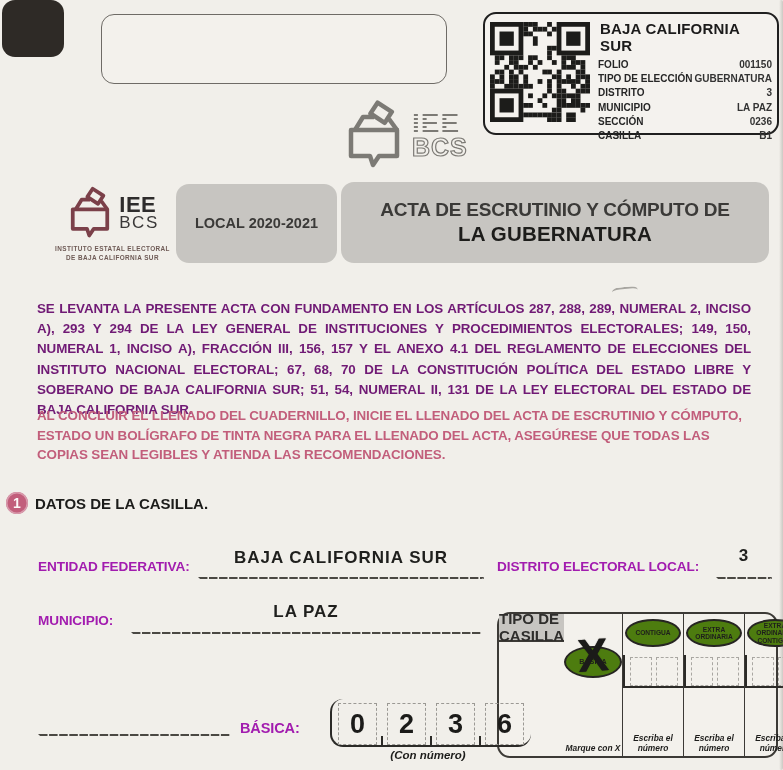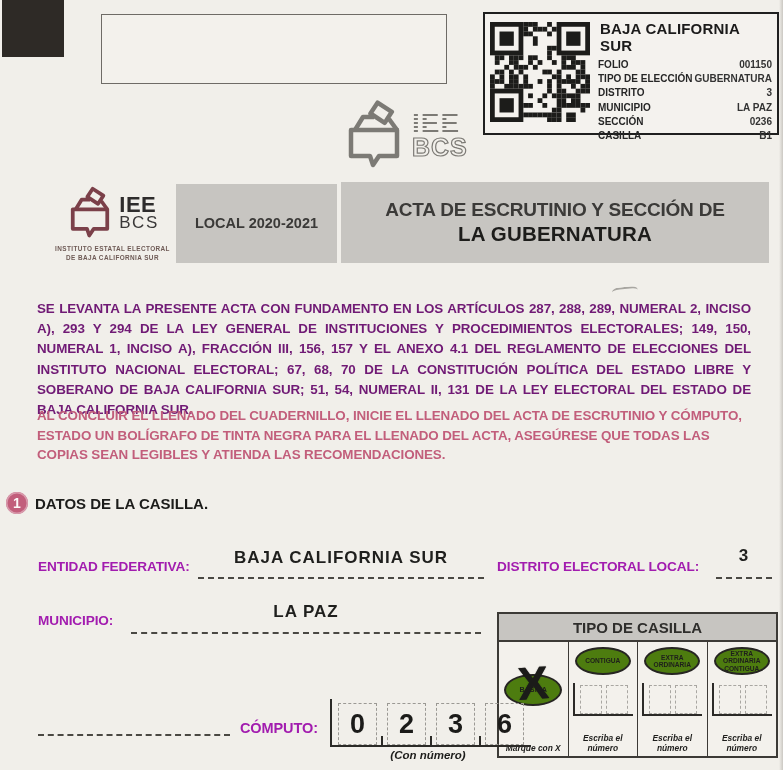--- a/index.html
+++ b/index.html
@@ -2,21 +2,21 @@
 <html><head>
 <meta charset="utf-8">
 <style>
   html,body{margin:0;padding:0;}
   body{
     width:783px;height:770px;position:relative;overflow:hidden;
     background:#f1efea;
     font-family:"Liberation Sans","DejaVu Sans",sans-serif;
     color:#1d1d1b;
   }
-  .abs{position:absolute;}
+  .abs{position:absolute;border-radius:13px;}
   
   .black-square{left:2px;top:0;width:62px;height:57px;background:#2e2a26;}
   .empty-box{left:101px;top:14px;width:344px;height:68px;border:1px solid #6e6b66;background:#f3f1ec;}
   
   .qr-box{left:483px;top:12px;width:296px;height:123px;border:2px solid #1f1f1f;background:#f4f2ee;display:flex;padding:5px;box-sizing:border-box;}
   .qr-code{width:100px;height:100px;margin-top:3px;flex:0 0 auto;}
   .qr-info{flex:1;padding-left:8px;display:flex;flex-direction:column;}
   .qr-title{font-weight:800;font-size:15px;letter-spacing:.2px;color:#1b1b1b;margin:1px 0 4px 2px;}
   .qr-row{display:flex;justify-content:space-between;font-size:10px;font-weight:700;line-height:14.2px;color:#262626;}
   .qr-row .v{font-weight:700;color:#333;}
@@ -47,21 +47,21 @@
   
   .section1{left:6px;top:492px;display:flex;align-items:center;}
   .sec-num{width:22px;height:22px;border-radius:50%;background:#c25e7b;color:#fdf8f8;font-weight:800;font-size:14px;display:flex;align-items:center;justify-content:center;flex:0 0 auto;box-shadow:0 0 0 1.5px #d89aac inset;}
   .sec-title{margin-left:7px;font-weight:800;font-size:15px;color:#1c1c1a;}
   .sec-sub{margin-left:6px;font-weight:700;font-style:italic;font-size:14.3px;color:#c25e7b;}
   
   .fld-label{font-weight:700;font-size:13.6px;color:#a21caf;letter-spacing:-.1px;}
   .dotline{border-bottom:2px dashed #4a4843;height:0;}
   .fld-value{font-weight:800;font-size:17px;color:#1f1f1d;text-align:center;letter-spacing:1px;}
   
-  .tipo-box{left:497px;top:612px;width:281px;height:146px;border:2px solid #3c3a36;background:#f3f1ec;box-sizing:border-box;display:flex;flex-direction:column;}
+  .tipo-box{left:497px;top:612px;width:281px;height:146px;border:2px solid #3c3a36;background:#f3f1ec;box-sizing:border-box;display:flex;flex-direction:row;}
   .tipo-head{height:26px;background:#c7c5c1;border-bottom:2px solid #3c3a36;display:flex;align-items:center;justify-content:center;font-weight:800;font-size:15px;color:#2f2e2c;}
   .tipo-cols{flex:1;display:flex;}
   .tipo-col{flex:1;border-right:1.5px solid #3c3a36;position:relative;display:flex;flex-direction:column;align-items:center;}
   .tipo-col:last-child{border-right:none;}
   .oval{border:2px solid #262522;border-radius:50%;width:56px;height:28px;display:flex;align-items:center;justify-content:center;text-align:center;font-weight:700;font-size:6.6px;line-height:1.08;color:#1e1e1c;background:#4d7c0f;padding:1px;box-sizing:border-box;}
   .oval.first{margin-top:32px;width:58px;height:32px;font-size:7.2px;}
   .oval.top{margin-top:5px;}
   .xmark{position:absolute;top:18px;left:0;right:0;text-align:center;font-weight:900;font-size:46px;color:#1b1b19;transform:rotate(-4deg);line-height:1;text-shadow:0 0 1px #1b1b19;}
   .numwrite{margin-top:8px;display:flex;align-items:flex-end;border-bottom:2px solid #2b2a27;border-left:2px solid #2b2a27;padding:0 3px 0 3px;height:31px;}
   .numwrite .cell{width:20px;height:27px;border:1.5px dashed #a9a7a2;margin:0 2px;background:#f3f1ec;}
@@ -295,21 +295,21 @@
     <div>INSTITUTO ESTATAL ELECTORAL</div>
     <div>DE BAJA CALIFORNIA SUR</div>
   </div>
 </div>
 
 <div class="abs gray-box process-box">
   <div>LOCAL 2020-2021</div>
 </div>
 
 <div class="abs gray-box title-box">
-  <div class="title-line">ACTA DE ESCRUTINIO Y SECCIÓN DE</div>
+  <div class="title-line">ACTA DE ESCRUTINIO Y CÓMPUTO DE</div>
   <div class="title-line main">LA GUBERNATURA</div>
 </div>
 
 <div class="abs legal">SE LEVANTA LA PRESENTE ACTA CON FUNDAMENTO EN LOS ARTÍCULOS 287, 288, 289, NUMERAL 2, INCISO A), 293 Y 294 DE LA LEY GENERAL DE INSTITUCIONES Y PROCEDIMIENTOS ELECTORALES; 149, 150, NUMERAL 1, INCISO A), FRACCIÓN III, 156, 157 Y EL ANEXO 4.1 DEL REGLAMENTO DE ELECCIONES DEL INSTITUTO NACIONAL ELECTORAL; 67, 68, 70 DE LA CONSTITUCIÓN POLÍTICA DEL ESTADO LIBRE Y SOBERANO DE BAJA CALIFORNIA SUR; 51, 54, NUMERAL II, 131 DE LA LEY ELECTORAL DEL ESTADO DE BAJA CALIFORNIA SUR.</div>
 <div class="abs artifact"></div>
 <div class="abs instruction">AL CONCLUIR EL LLENADO DEL CUADERNILLO, INICIE EL LLENADO DEL ACTA DE ESCRUTINIO Y CÓMPUTO, ESTADO UN BOLÍGRAFO DE TINTA NEGRA PARA EL LLENADO DEL ACTA, ASEGÚRESE QUE TODAS LAS COPIAS SEAN LEGIBLES Y ATIENDA LAS RECOMENDACIONES.</div>
 
 <div class="abs section1">
   <div class="sec-num">1</div>
   <div class="sec-title">DATOS DE LA CASILLA.</div>
@@ -355,21 +355,21 @@
       <div class="numwrite">
           <div class="cell"></div>
           <div class="cell"></div>
         </div>
       <div class="tipo-caption">Escriba el número</div>
     </div>
   </div>
 </div>
 
 <div class="abs dotline" style="left:38px;top:734px;width:192px;"></div>
-<div class="abs fld-label" style="left:240px;top:720px;font-size:14.5px;">CÓMPUTO:</div>
+<div class="abs fld-label" style="left:240px;top:720px;font-size:14.5px;">BÁSICA:</div>
 <div class="abs digit-group">
   <div class="digit-box">0</div>
     <div class="dg-tick"></div>
   <div class="digit-box">2</div>
     <div class="dg-tick"></div>
   <div class="digit-box">3</div>
     <div class="dg-tick"></div>
   <div class="digit-box">6</div>
 </div>
 <div class="abs seccion-hint">(Con número)</div>

